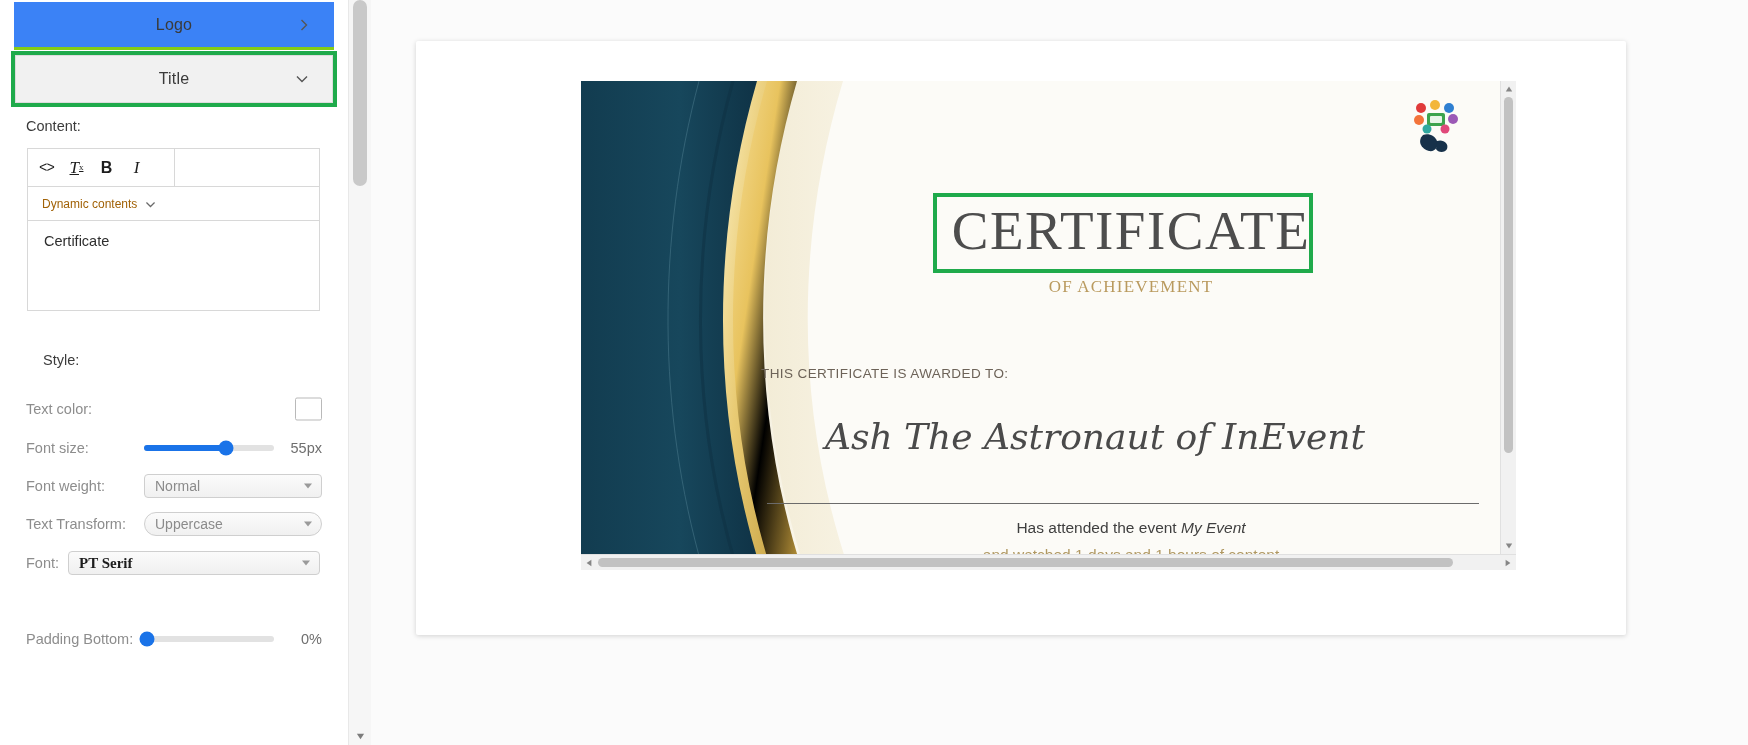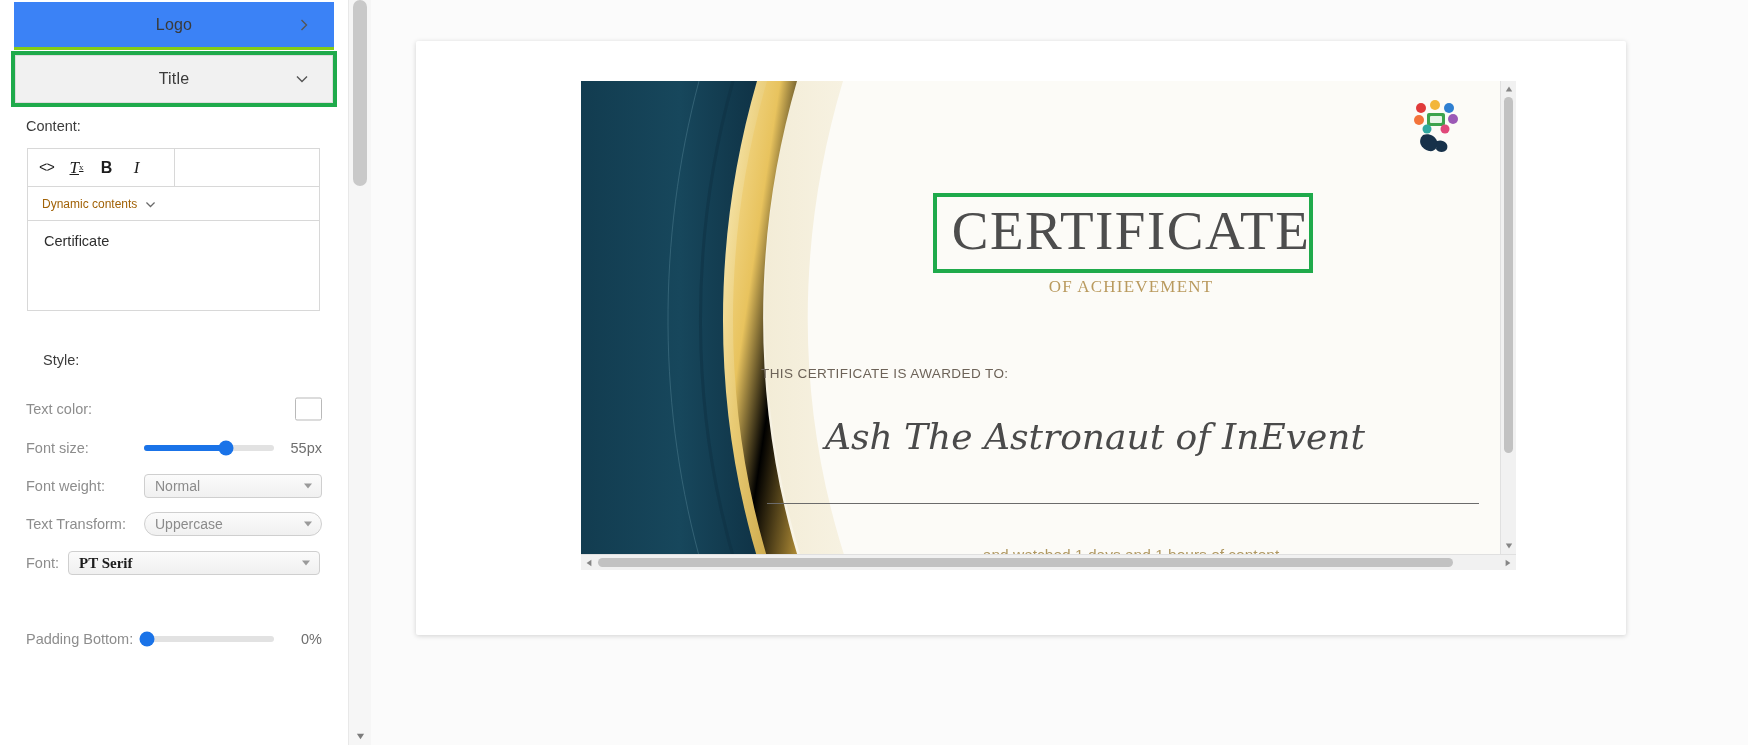--- a/index.html
+++ b/index.html
@@ -645,20 +645,21 @@
               </g>
             </svg>
           </div>
 
           <div class="cert-title">Certificate</div>
           <div class="cert-title-outline"></div>
           <div class="cert-sub">Of Achievement</div>
           <div class="cert-awarded">This certificate is awarded to:</div>
           <div class="cert-name">Ash The Astronaut of InEvent</div>
           <div class="cert-rule"></div>
+          <div class="cert-line1"><span>Has attended the event </span><i>My Event</i></div>
           <div class="cert-line2">and watched 1 days and 1 hours of content</div>
 
         </div>
 
         <div class="pv-vtrack">
           <div class="pv-arrow v" style="top:0;">
             <svg viewBox="0 0 10 10" width="8" height="8" fill="currentColor">
                 <path d="M5 2 L9 8 L1 8 Z"></path>
               </svg>
           </div>

